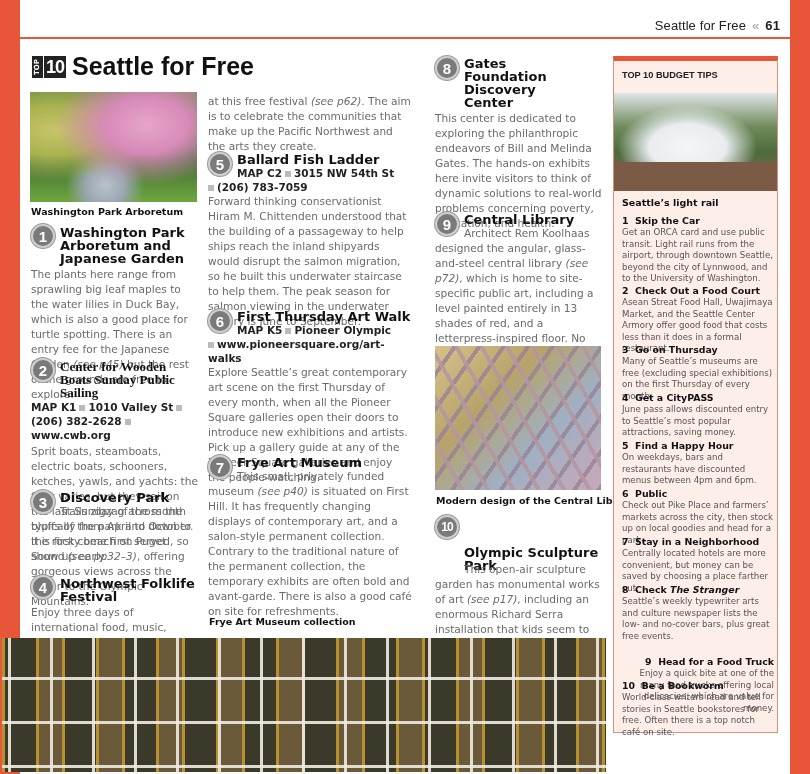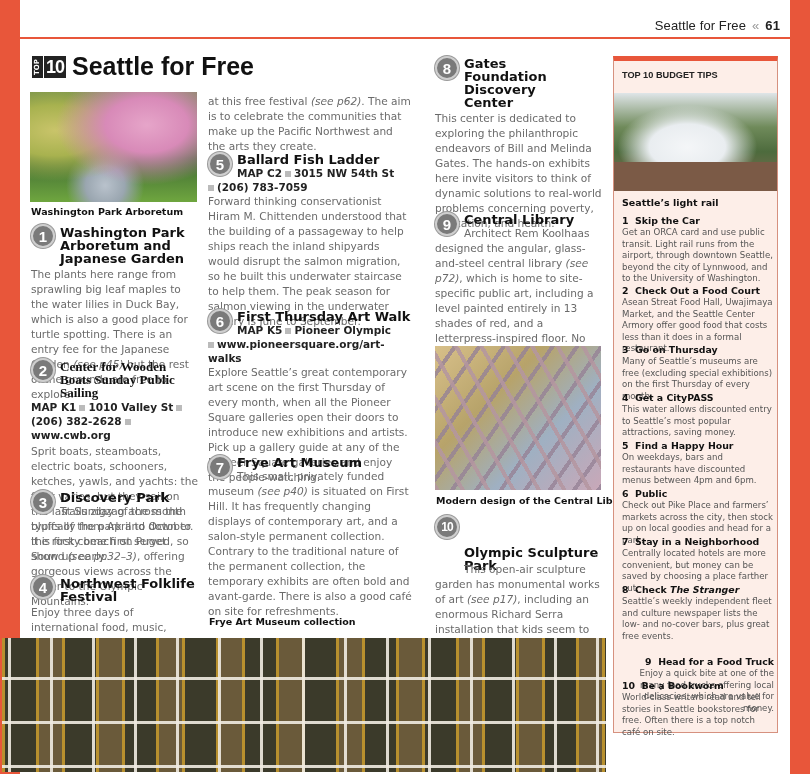--- a/index.html
+++ b/index.html
@@ -209,37 +209,37 @@
   <div class="tip" style="top:224px;">
     <div class="tip-head"><span>2</span>&nbsp; <span>Check Out a Food Court</span></div>
     <div class="tip-body">Asean Streat Food Hall, Uwajimaya Market, and the Seattle Center Armory offer good food that costs less than it does in a formal restaurant.</div>
   </div>
   <div class="tip" style="top:283px;">
     <div class="tip-head"><span>3</span>&nbsp; <span>Go on Thursday</span></div>
     <div class="tip-body">Many of Seattle’s museums are free (excluding special exhibitions) on the first Thursday of every month.</div>
   </div>
   <div class="tip" style="top:331px;">
     <div class="tip-head"><span>4</span>&nbsp; <span>Get a CityPASS</span></div>
-    <div class="tip-body">This water allows discounted entry to Seattle’s most popular attractions, saving money.</div>
+    <div class="tip-body">June pass allows discounted entry to Seattle’s most popular attractions, saving money.</div>
   </div>
   <div class="tip" style="top:379px;">
     <div class="tip-head"><span>5</span>&nbsp; <span>Find a Happy Hour</span></div>
     <div class="tip-body">On weekdays, bars and restaurants have discounted menus between 4pm and 6pm.</div>
   </div>
   <div class="tip" style="top:427px;">
     <div class="tip-head"><span>6</span>&nbsp; <span>Public</span></div>
     <div class="tip-body">Check out Pike Place and farmers’ markets across the city, then stock up on local goodies and head for a park.</div>
   </div>
   <div class="tip" style="top:475px;">
     <div class="tip-head"><span>7</span>&nbsp; <span>Stay in a Neighborhood</span></div>
     <div class="tip-body">Centrally located hotels are more convenient, but money can be saved by choosing a place farther out.</div>
   </div>
   <div class="tip" style="top:523px;">
     <div class="tip-head"><span>8</span>&nbsp; <span>Check </span><i>The Stranger</i></div>
-    <div class="tip-body">Seattle’s weekly independent fleet and culture newspaper lists the low- and no-cover bars, plus great free events.</div>
+    <div class="tip-body">Seattle’s weekly typewriter arts and culture newspaper lists the low- and no-cover bars, plus great free events.</div>
   </div>
   <div class="tip" style="top:595px;text-align:right;">
     <div class="tip-head"><span>9</span>&nbsp; <span>Head for a Food Truck</span></div>
     <div class="tip-body">Enjoy a quick bite at one of the many food trucks offering local delicacies, which are value for money.</div>
   </div>
   <div class="tip" style="top:619px;">
     <div class="tip-head"><span>10</span>&nbsp; <span>Be a Bookworm</span></div>
     <div class="tip-body">World-class writers read and tell stories in Seattle bookstores for free. Often there is a top notch café on site.</div>
   </div>
 </div>

